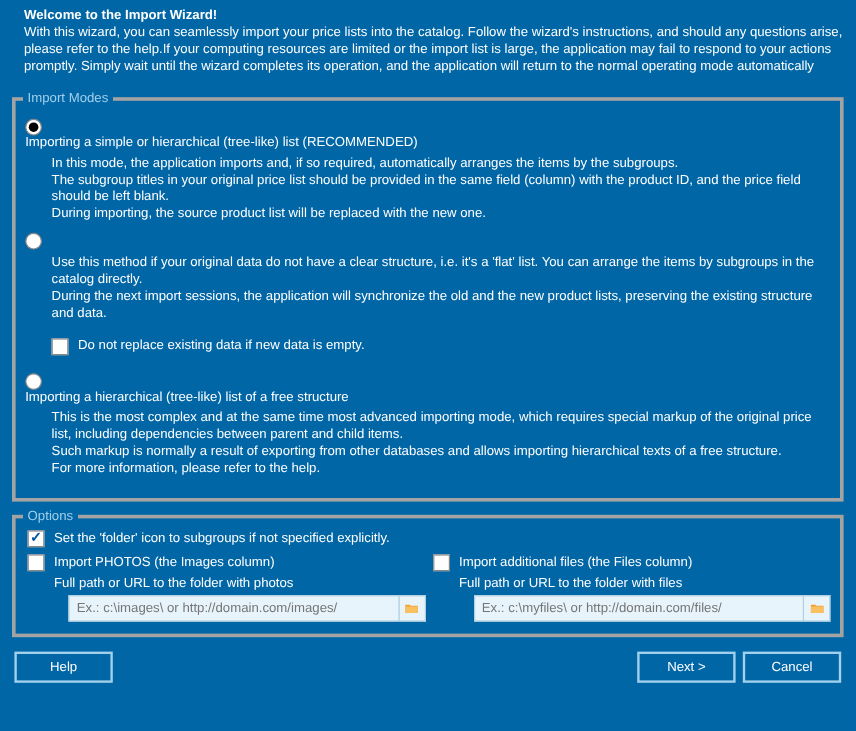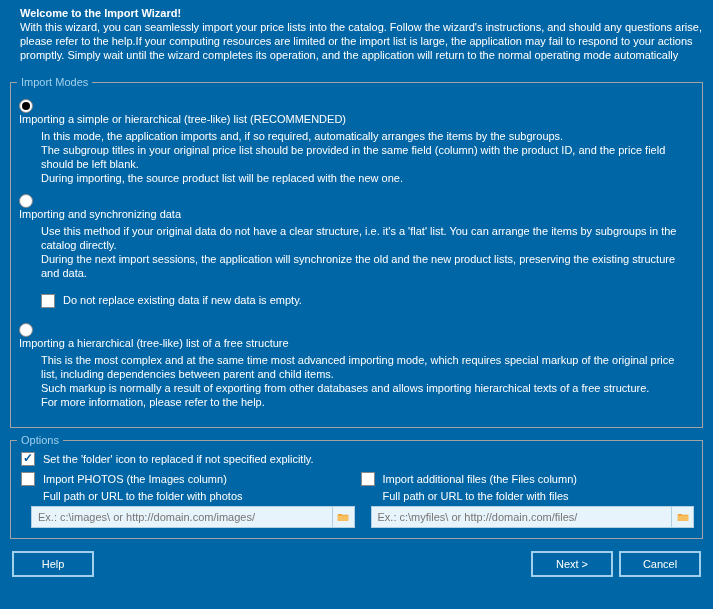--- a/index.html
+++ b/index.html
@@ -11,21 +11,21 @@
     font-size: 11px;
     color: #ffffff;
     overflow: hidden;
   }
   .header-text {
     padding: 6px 10px 8px 20px;
     line-height: 14px;
   }
   .header-title { font-weight: bold; }
   fieldset {
-    border: 1px solid #a3a3a3;
+    border: 3px solid #a3a3a3;
     margin: 6px 10px 6px 10px;
     padding: 0;
   }
   legend {
     padding: 0 4px;
     color: #a0d0ec;
     font-size: 11px;
     margin-left: 6px;
   }
   .group-body { padding: 4px 8px 10px 8px; }
@@ -52,21 +52,21 @@
   .opt-row { display: flex; align-items: center; margin-top: 4px; margin-left: 2px; }
   .opt-check {
     width: 14px; height: 14px; background: #fff; border: 1px solid #888;
     flex: 0 0 14px; margin-right: 8px; position: relative;
   }
   .opt-check.checked::after {
     content: "✓"; position: absolute; top: -2px; left: 1px;
     color: #0055a0; font-size: 12px; font-weight: bold;
   }
   .path-label { margin-left: 24px; margin-top: 4px; }
-  .path-input-row { display: flex; margin-left: 12px; margin-top: 4px; align-items: flex-end; }
+  .path-input-row { display: flex; margin-left: 36px; margin-top: 4px; align-items: flex-end; }
   .path-input {
     flex: 1; height: 22px; background: #e8f4fb; border: 1px solid #b0cfe0;
     padding: 0 6px; font-size: 11px; color: #888; font-style: normal;
     font-family: Arial, sans-serif;
   }
   .path-btn {
     width: 22px; height: 22px; background: #e8f4fb; border: 1px solid #b0cfe0;
     border-left: none; display: flex; align-items: center; justify-content: center;
   }
   .folder-icon { width: 12px; height: 10px; }
@@ -98,21 +98,20 @@
       <div class="mode-row">
         <div class="radio selected"></div>
         <div class="mode-label">Importing a simple or hierarchical (tree-like) list (RECOMMENDED)</div>
       </div>
       <div class="mode-desc">In this mode, the application imports and, if so required, automatically arranges the items by the subgroups.<br>The subgroup titles in your original price list should be provided in the same field (column) with the product ID, and the price field should be left blank.<br>During importing, the source product list will be replaced with the new one.</div>
     </div>
 
     <div class="mode-block">
       <div class="mode-row">
         <div class="radio"></div>
-        <div class="mode-label">Importing and synchronizing data</div>
       </div>
       <div class="mode-desc">Use this method if your original data do not have a clear structure, i.e. it's a 'flat' list. You can arrange the items by subgroups in the catalog directly.<br>During the next import sessions, the application will synchronize the old and the new product lists, preserving the existing structure and data.</div>
       <div class="check-row">
         <div class="check"></div>
         <div>Do not replace existing data if new data is empty.</div>
       </div>
     </div>
 
     <div class="mode-block" style="margin-top:14px;">
       <div class="mode-row">
@@ -123,21 +122,21 @@
     </div>
 
   </div>
 </fieldset>
 
 <fieldset>
   <legend>Options</legend>
 
   <div class="opt-row" style="margin-left:10px; margin-top:6px;">
     <div class="opt-check checked"></div>
-    <div>Set the 'folder' icon to replaced if not specified explicitly.</div>
+    <div>Set the 'folder' icon to subgroups if not specified explicitly.</div>
   </div>
 
   <div class="options-grid">
     <div class="options-col">
       <div class="opt-row">
         <div class="opt-check"></div>
         <div>Import PHOTOS (the Images column)</div>
       </div>
       <div class="path-label">Full path or URL to the folder with photos</div>
       <div class="path-input-row">

